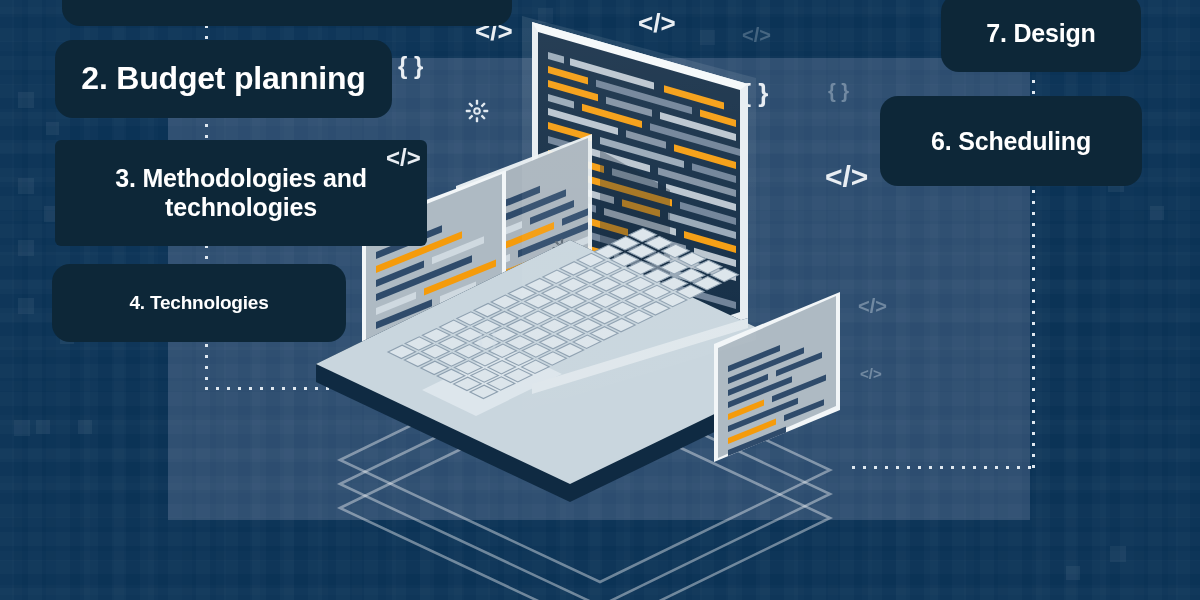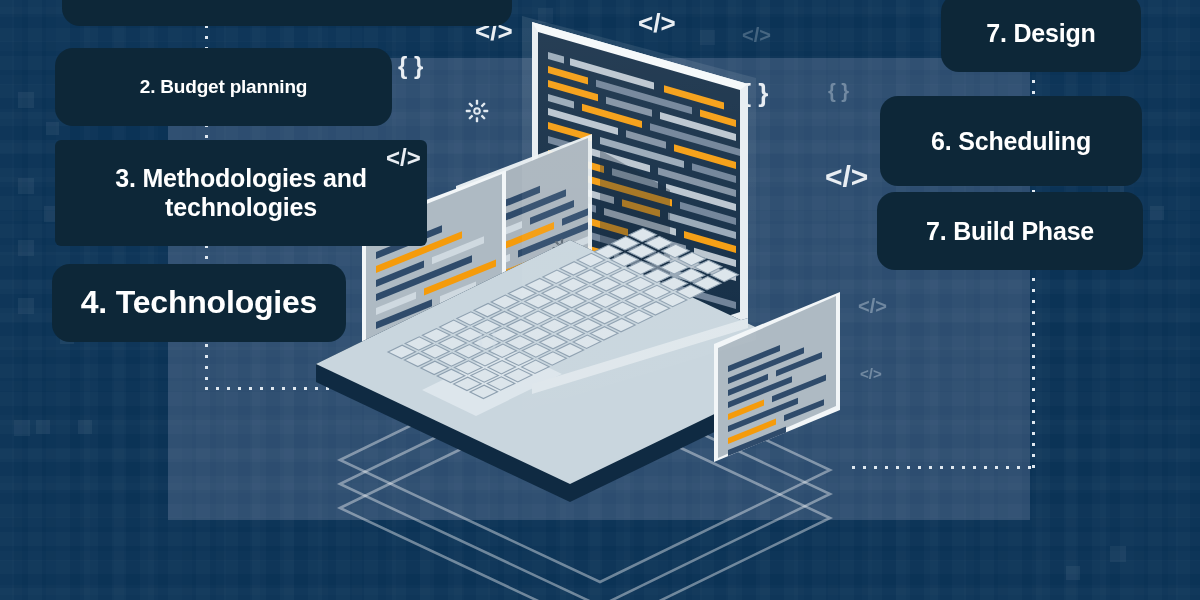--- a/index.html
+++ b/index.html
@@ -465,37 +465,34 @@
       </g>
     </g>
 
     <polygon points="252,56 486,118 486,380 252,452" fill="url(#gScreenGlow)" opacity="0.45"></polygon>
   </svg>
 
   <div class="pill" style="left:62px;top:-52px;width:450px;height:78px;font-size:25px;">
     <span></span>
   </div>
 
-  <div class="pill" style="left:55px;top:48px;width:337px;height:78px;font-size:19px;">
+  <div class="pill" style="left:55px;top:40px;width:337px;height:78px;font-size:32px;">
     <span>2. Budget planning</span>
   </div>
 
   <div class="pill" style="left:55px;top:140px;width:372px;height:106px;font-size:25px;border-radius:6px;">
     <span>3. Methodologies and technologies</span>
   </div>
 
-  <div class="pill" style="left:52px;top:264px;width:294px;height:78px;font-size:32px;">
+  <div class="pill" style="left:52px;top:264px;width:294px;height:78px;font-size:19px;">
     <span>4. Technologies</span>
   </div>
 
   <div class="pill" style="left:941px;top:-6px;width:200px;height:78px;font-size:25px;">
     <span>7. Design</span>
   </div>
 
   <div class="pill" style="left:880px;top:96px;width:262px;height:90px;font-size:25px;">
     <span>6. Scheduling</span>
   </div>
 
-  <div class="pill" style="left:877px;top:192px;width:266px;height:78px;font-size:25px;">
-    <span>7. Build Phase</span>
-  </div>
 
 </div>
 
 </body></html>

